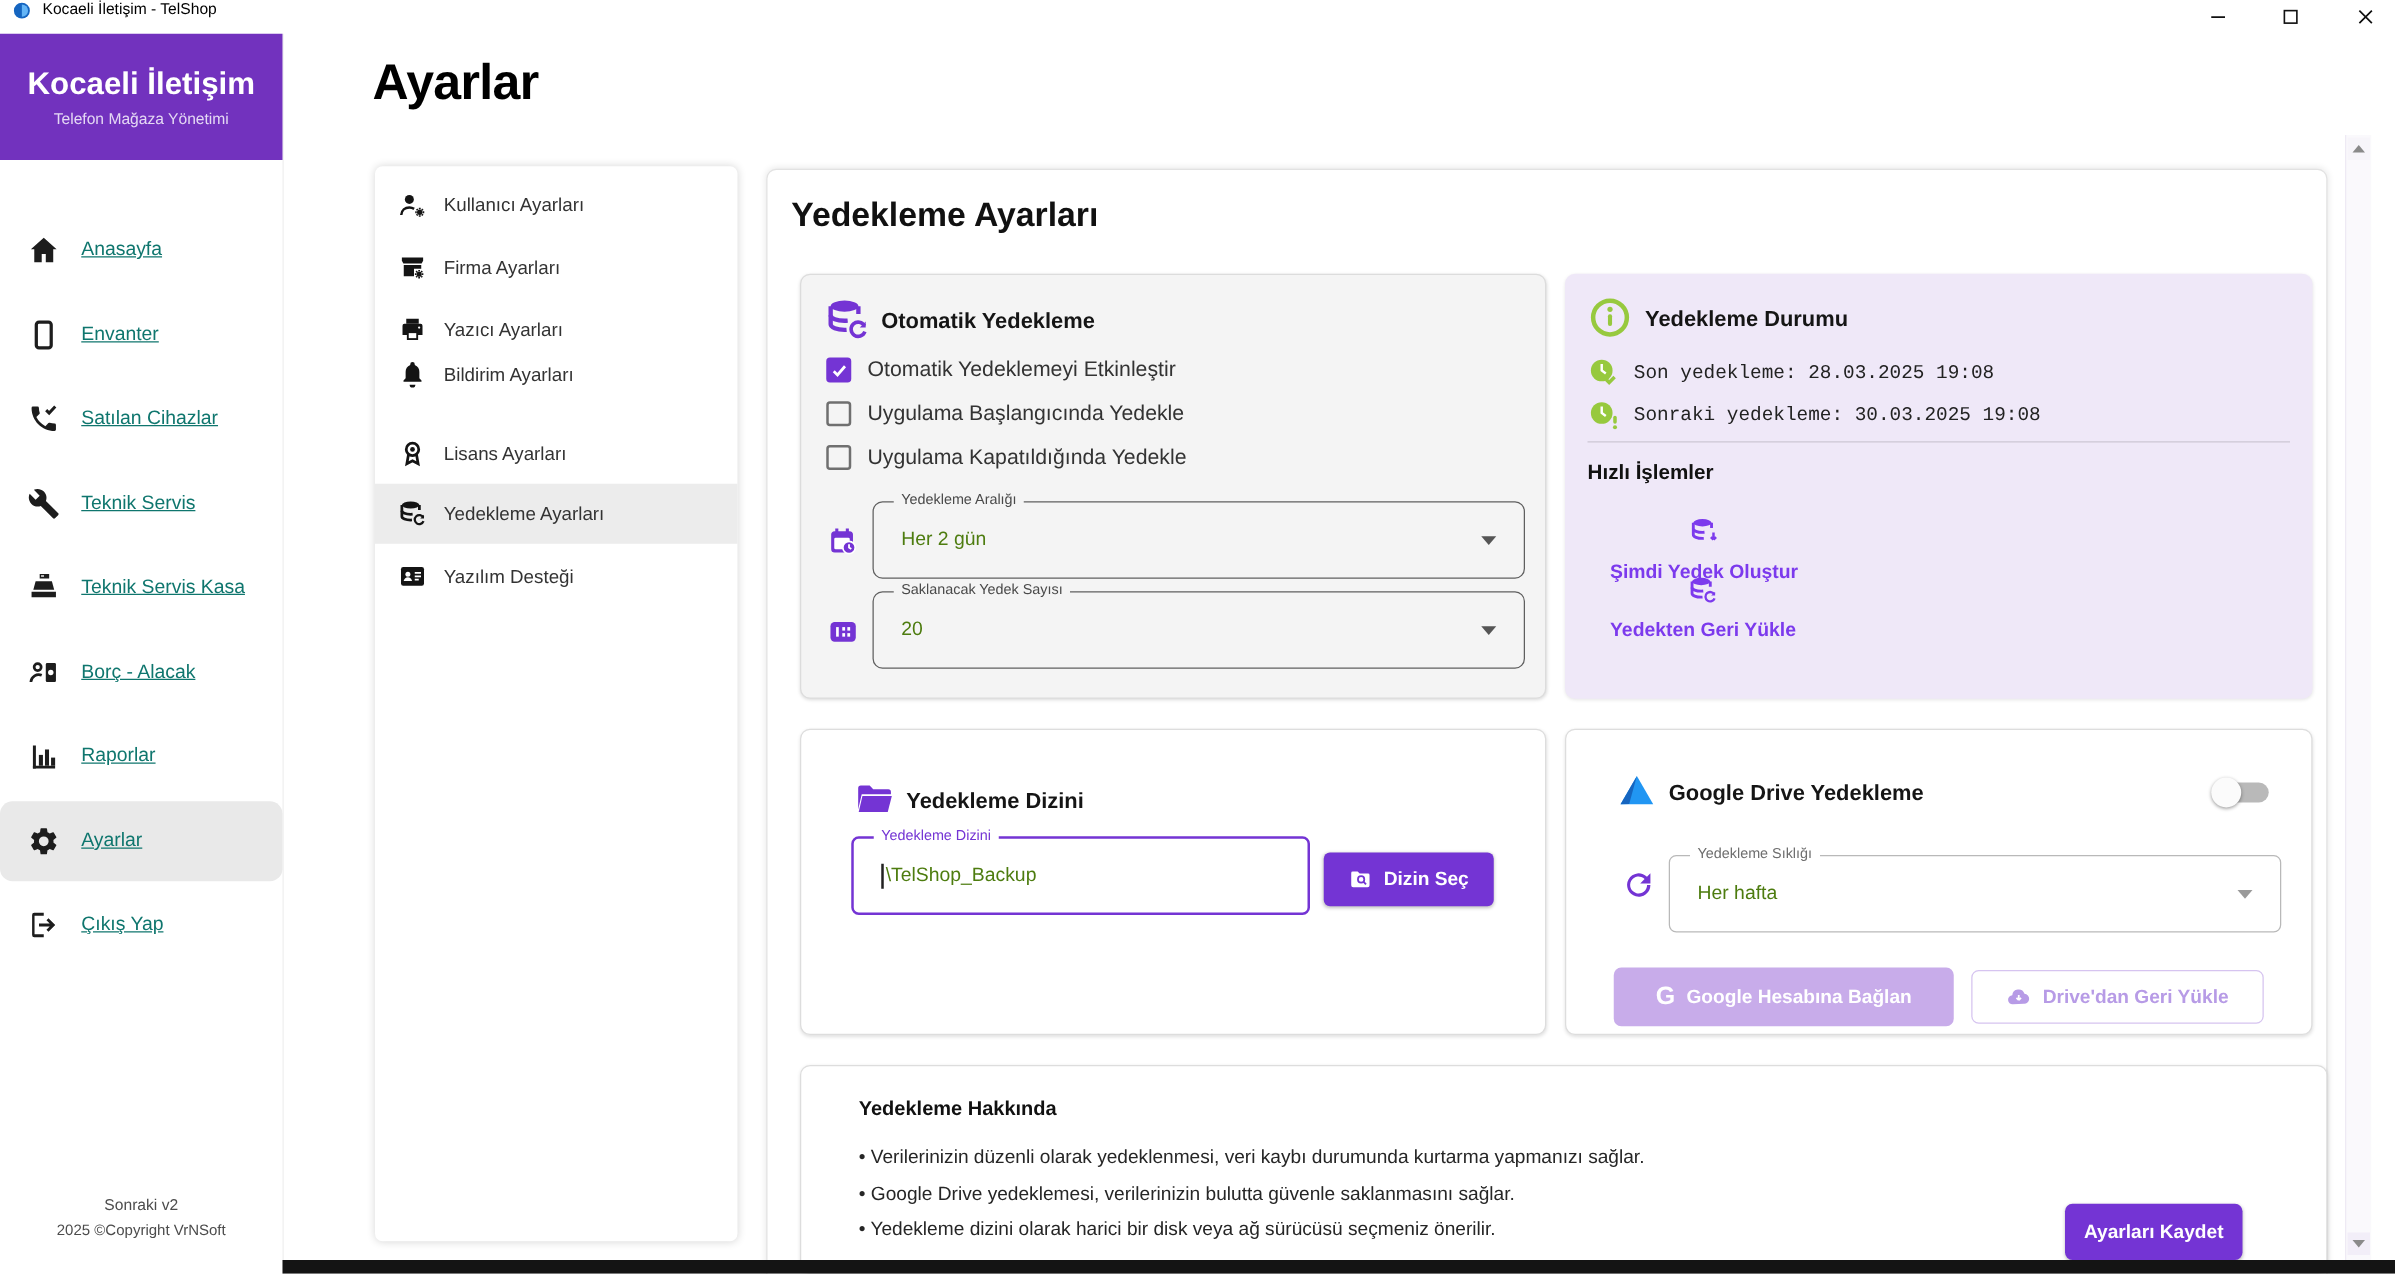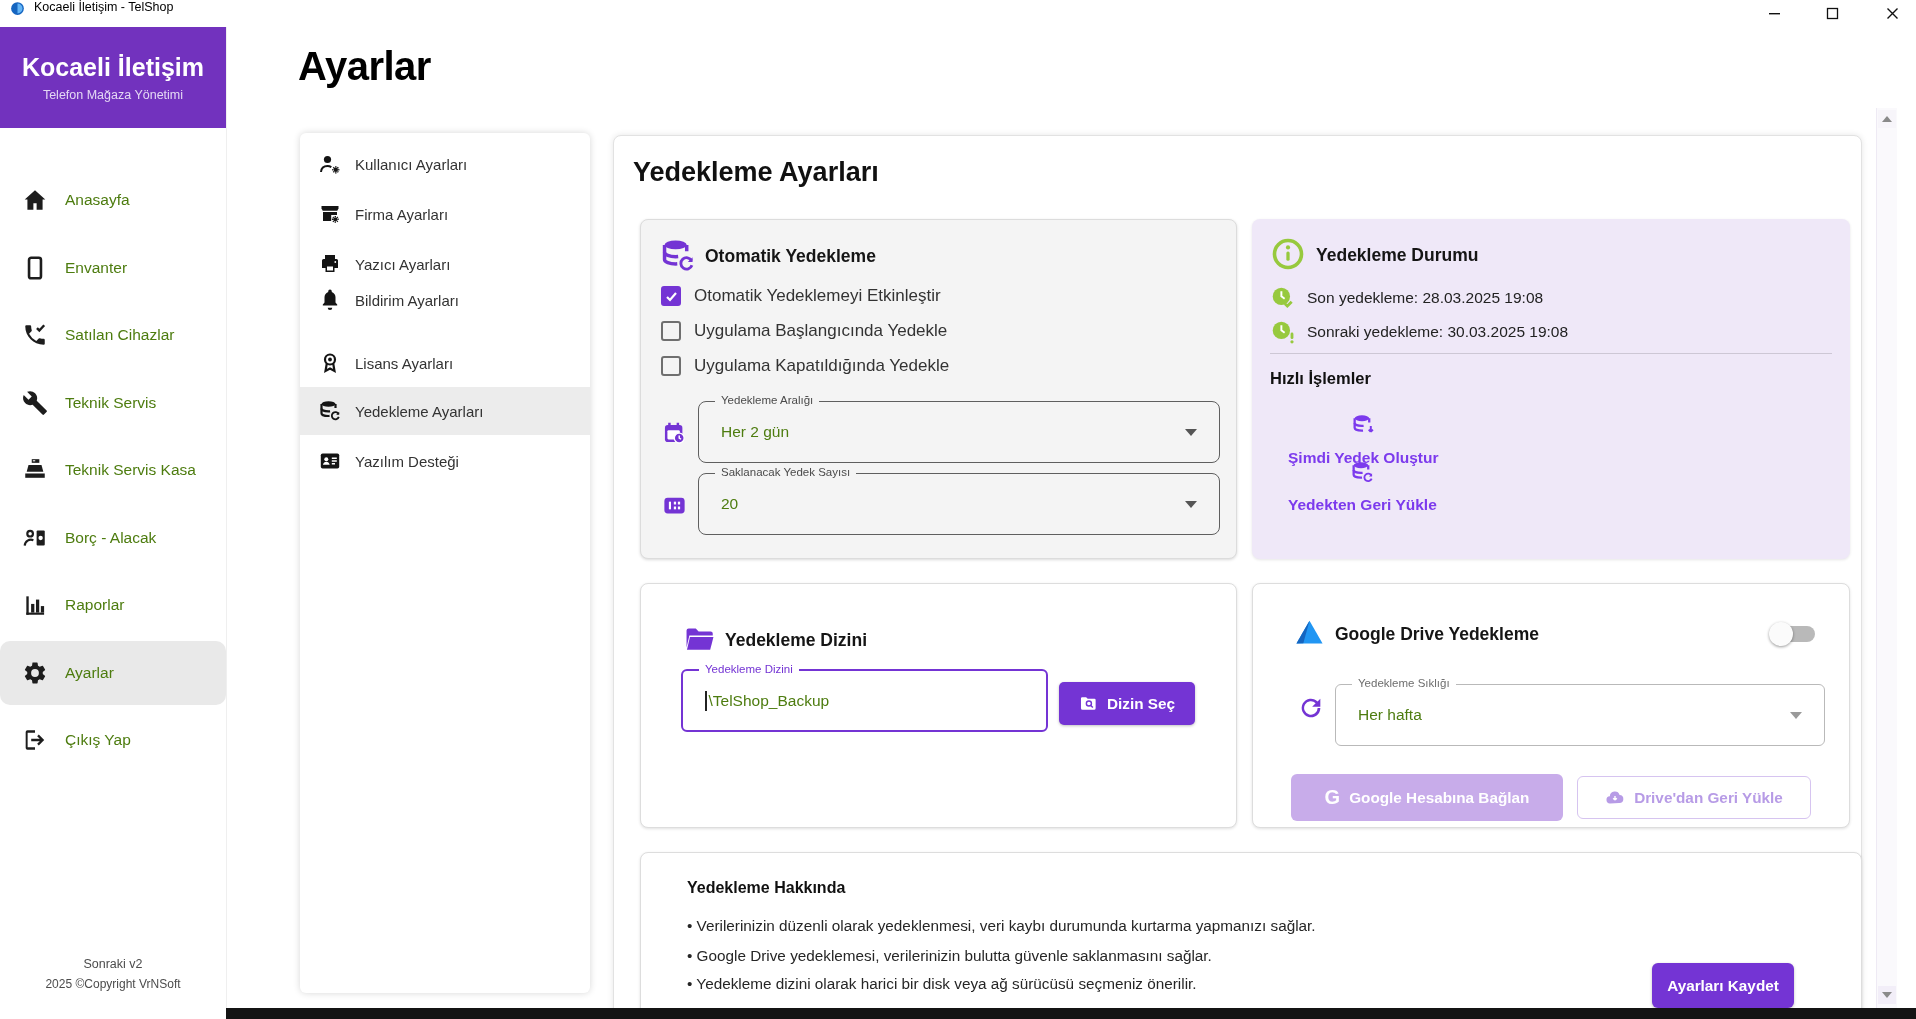--- a/index.html
+++ b/index.html
@@ -11,21 +11,21 @@
   .titlebar{left:0;top:0;width:1916px;height:27px;background:#fff;display:flex;align-items:flex-start;}
   .titlebar .ttl{font-size:12.5px;color:#000;margin-left:8px;}
   .winbtn{position:absolute;top:0;width:46px;height:27px;display:flex;align-items:center;justify-content:center;color:#111;}
 
   
   .sidebar{left:0;top:27px;width:226px;height:992px;background:#fff;border-right:1px solid #efefef;}
   .brand{position:absolute;left:0;top:0;width:226px;height:101px;background:var(--sidebar-purple,#7232BE);text-align:center;}
   .brand .t1{margin-top:26px;font-size:25px;font-weight:700;color:#fff;}
   .brand .t2{margin-top:6px;font-size:12.5px;color:#e4d8f4;}
   .navitem{position:absolute;left:0;width:226px;height:64px;display:flex;align-items:center;gap:17px;padding-left:22px;box-sizing:border-box;color:#1d1d1d;}
-  .navitem .lbl{font-size:15.5px;color:#4d7c0f;}
+  .navitem .lbl{font-size:15.5px;color:#0f766e;text-decoration:underline;}
   .navitem.sel{background:#e9e9e9;border-radius:10px;}
   .sb-foot{position:absolute;left:0;width:226px;text-align:center;color:#4c4c4c;}
 
   
   .h1{left:298px;top:44px;font-size:40px;font-weight:700;color:#000;letter-spacing:-.5px;}
 
   
   .submenu{left:300px;top:133px;width:290px;height:860px;background:#fff;border-radius:6px;box-shadow:0 0 7px rgba(0,0,0,.16);}
   .smrow{position:absolute;left:0;width:290px;height:48px;display:flex;align-items:center;gap:13px;padding-left:18px;box-sizing:border-box;color:#141414;}
   .smrow .lbl{font-size:15px;color:#333;}
@@ -51,21 +51,21 @@
   .field .fvalue{position:absolute;left:22px;top:0;bottom:0;display:flex;align-items:center;font-size:15.5px;color:#4d7c0f;}
   .caret{position:absolute;right:22px;top:50%;margin-top:-3px;width:0;height:0;border-left:6px solid transparent;border-right:6px solid transparent;border-top:7px solid #555;}
   .fdark{border:1.6px solid #5f5f5f;}
   .fdark .flabel{background:var(--card-gray,#F4F4F4);color:#4a4a4a;}
   .flite{border:1.3px solid #b9b9b9;border-radius:6px;}
   .flite .flabel{background:#fff;color:#6e6e6e;}
   .faccent{border:2px solid var(--accent,#7434D4);border-radius:6px;}
   .faccent .flabel{background:#fff;color:var(--accent,#7434D4);}
   .tcaret{display:inline-block;width:1.5px;height:20px;background:#222;margin-right:2px;}
 
-  .statrow{position:absolute;display:flex;align-items:center;gap:11px;}
+  .statrow{position:absolute;display:flex;align-items:center;gap:11px;font-family:Liberation Mono, monospace;}
   .statrow .txt{font-size:15.5px;color:#222;}
   .qlink{position:absolute;display:flex;align-items:center;gap:11px;color:var(--accent,#7C3AED);flex-direction:column;}
   .qlink .txt{font-size:15.5px;font-weight:700;color:#7C3AED;}
 
   .btn{display:flex;align-items:center;justify-content:center;gap:9px;border-radius:5px;box-sizing:border-box;}
   .btn-solid{background:var(--accent,#7434D4);color:#fff;font-size:15.3px;font-weight:700;box-shadow:0 1px 3px rgba(0,0,0,.25);}
   .btn-lightfill{background:var(--accent-light,#C8ACEA);color:#fff;font-size:15.3px;font-weight:700;border-radius:6px;}
   .btn-outline{background:#fff;border:1px solid var(--accent-border,#D6C4F0);color:var(--accent-text-light,#B79BE6);font-size:15.3px;font-weight:700;border-radius:6px;}
 
   .toggle{position:absolute;width:42px;height:16px;background:#b9b9b9;border-radius:8px;}

